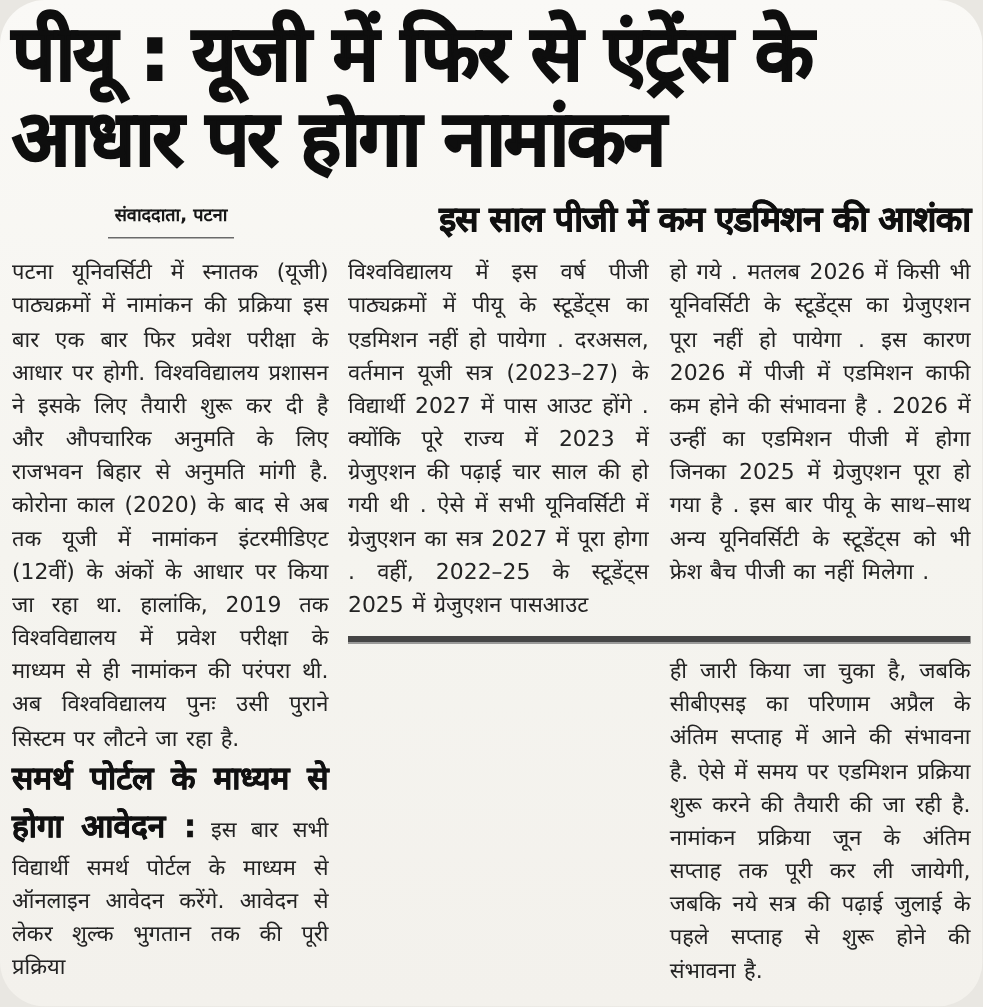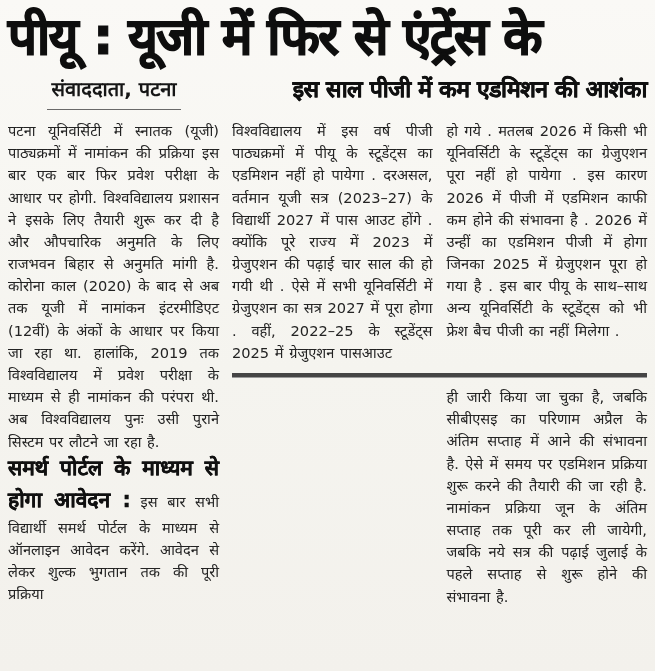--- a/index.html
+++ b/index.html
@@ -11,20 +11,21 @@
   .page {
     position: relative;
     width: 655px;
     height: 671px;
     margin: 0 auto;
     background: linear-gradient(180deg, #faf9f6 0%, #f5f4ef 55%, #f3f1ec 100%);
     color: #1c1c1c;
     overflow: hidden;
     box-sizing: border-box;
     padding: 6px 8px 4px 8px;
+    border-radius: 30px;
   }
 
   
   .headline {
     font-weight: 900;
     font-size: 51px;
     line-height: 1.12;
     letter-spacing: -1.5px;
     color: #0e0e0e;
     -webkit-text-stroke: 1.2px #0e0e0e;
@@ -40,21 +41,21 @@
   }
   .byline-wrap {
     width: 212px;
     flex: 0 0 212px;
     text-align: center;
     padding-top: 4px;
   }
   .byline {
     display: inline-block;
     font-weight: 700;
-    font-size: 20px;
+    font-size: 12px;
     color: #161616;
     padding: 0 4px 7px 4px;
     border-bottom: 1.5px solid #6a6a6a;
   }
   .pg-headline {
     flex: 1;
     text-align: right;
     font-weight: 800;
     font-size: 23px;
     letter-spacing: -0.5px;
@@ -105,20 +106,21 @@
     flex: 0 0 auto;
   }
 </style>
 </head>
 <body>
 
 <div class="page">
 
   <h1 class="headline">
     <span class="hl-line">पीयू : यूजी में फिर से एंट्रेंस के</span>
+    <span class="hl-line">आधार पर होगा नामांकन</span>
   </h1>
 
   <div class="meta-row">
     <div class="byline-wrap">
       <span class="byline">संवाददाता, पटना</span>
     </div>
     <div class="pg-headline">इस साल पीजी में कम एडमिशन की आशंका</div>
   </div>
 
   <div class="body-grid">

